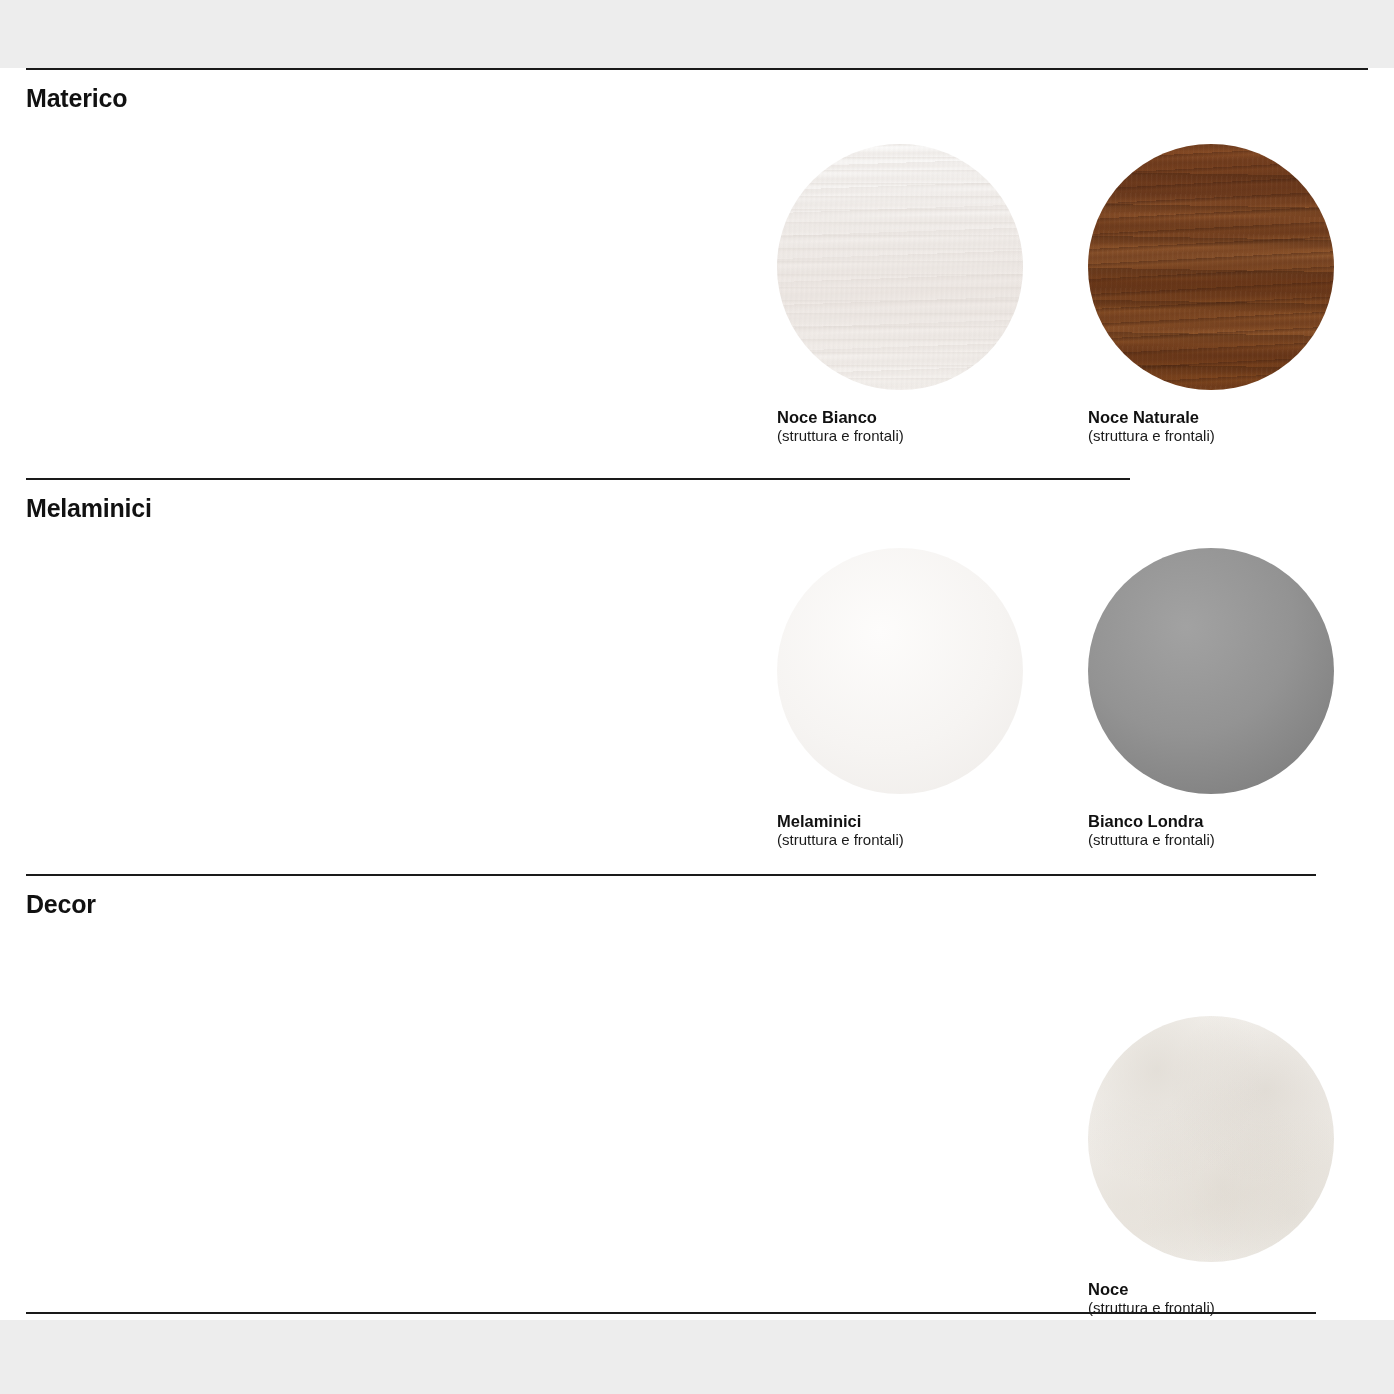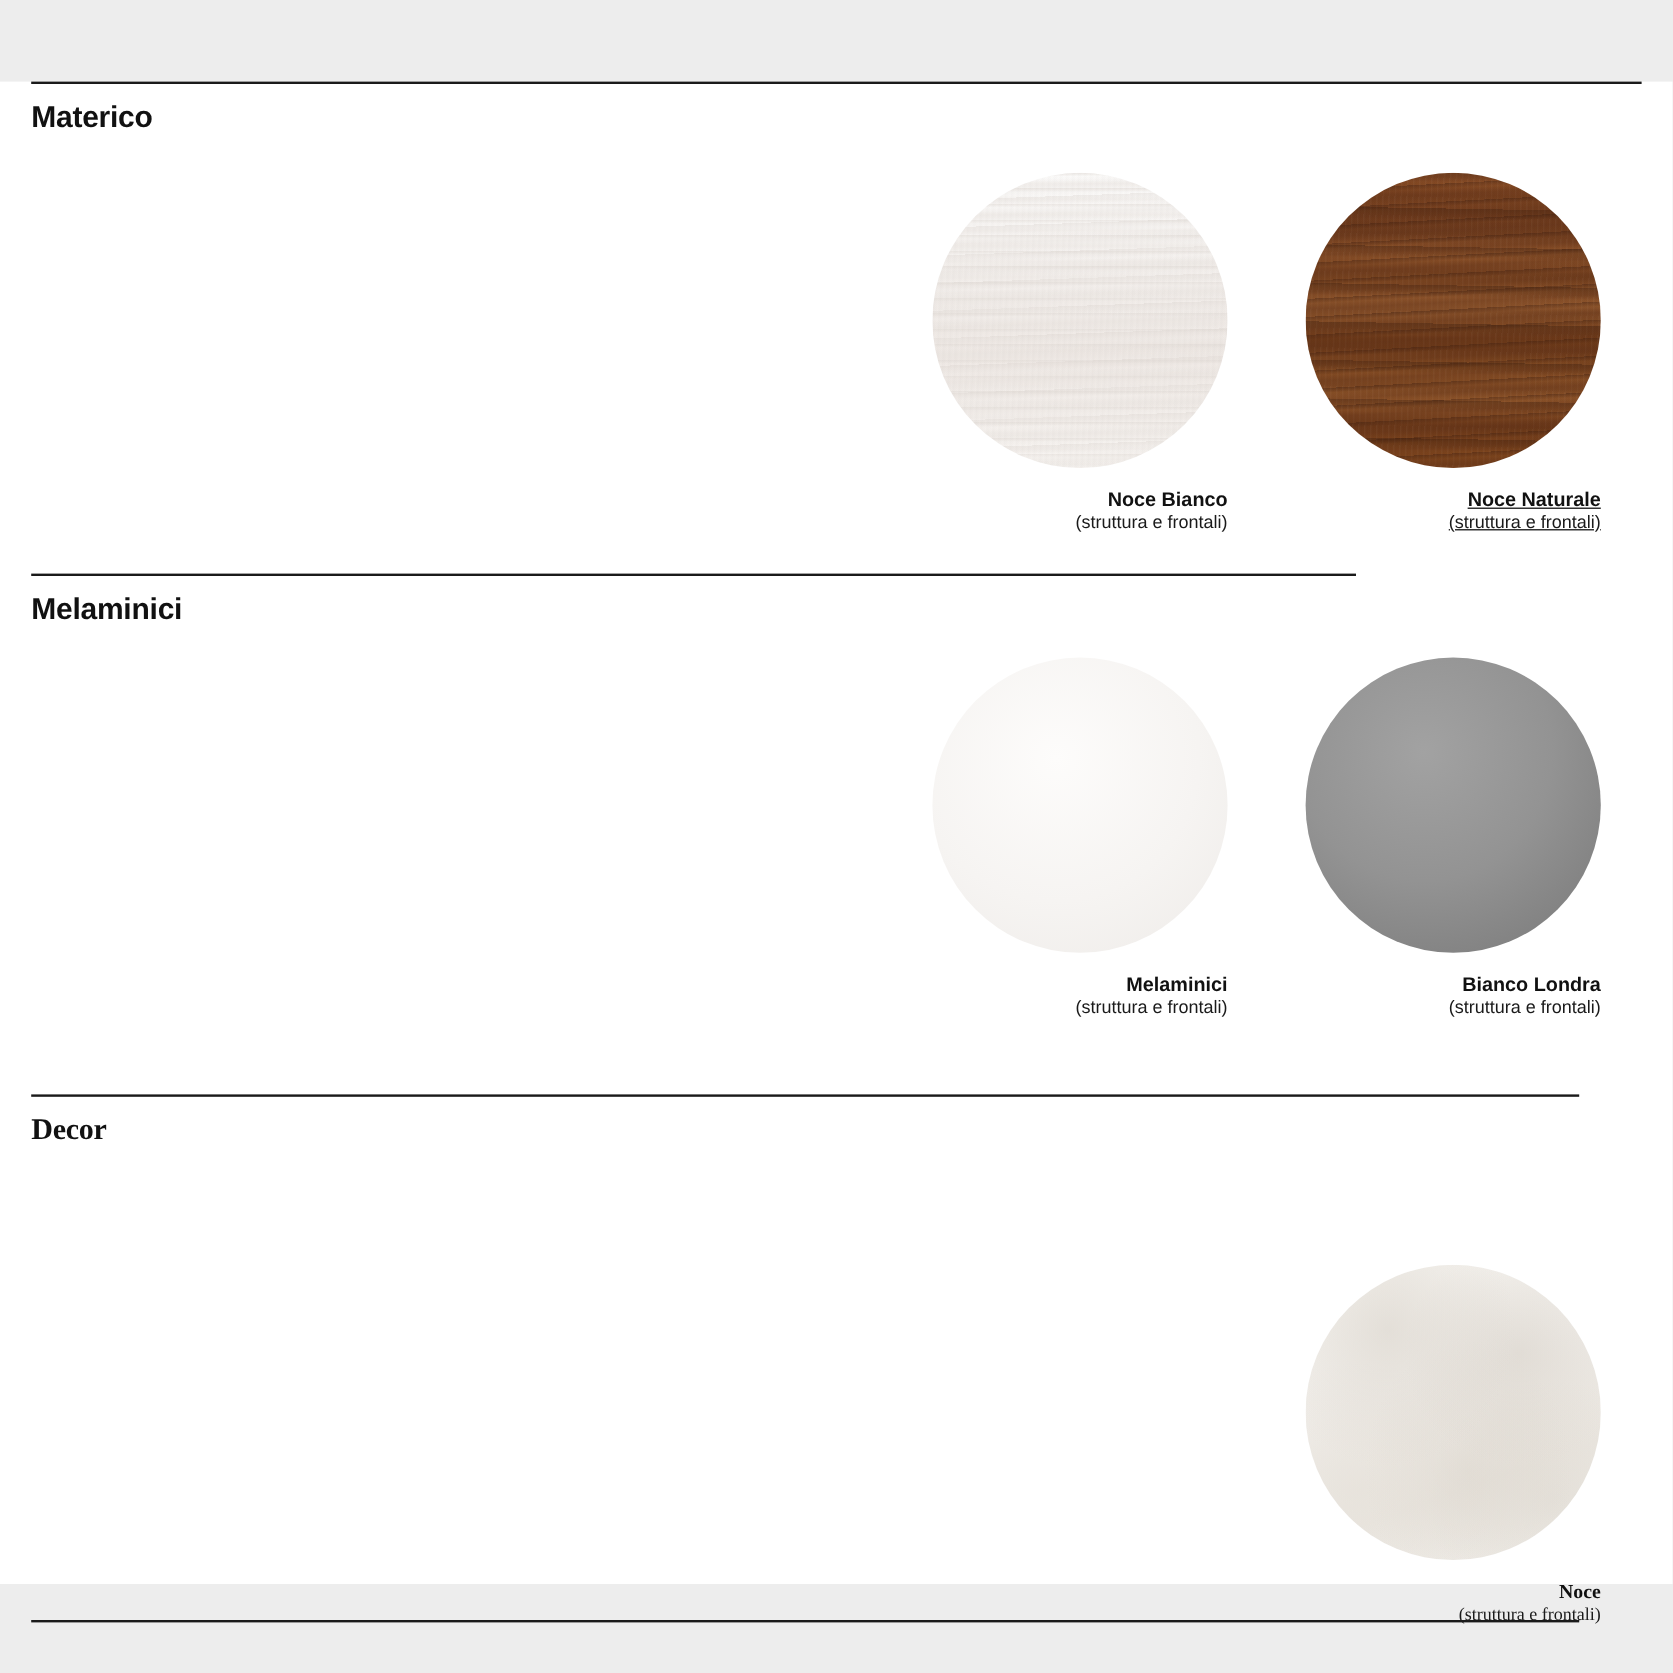--- a/index.html
+++ b/index.html
@@ -49,21 +49,21 @@
   .swatch-row {
     position: absolute;
     left: 0;
     top: 0;
     width: 1394px;
     height: 100%;
   }
   .swatch {
     position: absolute;
     width: 246px;
-    text-align: right;
+    text-align: left;
   }
   .disc {
     width: 246px;
     height: 246px;
     border-radius: 50%;
     position: relative;
     overflow: hidden;
   }
   .swatch-name {
     margin-top: 17px;
@@ -148,21 +148,21 @@
       <div class="swatch-row">
 
         <div class="swatch" style="left:777px;top:76px;">
           <div class="disc tex-noce-bianco">
             <div class="grain"></div>
           </div>
           <div class="swatch-name">Noce Bianco</div>
           <div class="swatch-sub">(struttura e frontali)</div>
         </div>
 
-        <div class="swatch" style="left:1088px;top:76px;text-decoration:underline;">
+        <div class="swatch" style="left:1088px;top:76px;">
           <div class="disc tex-noce-naturale">
             <div class="grain"></div>
           </div>
           <div class="swatch-name">Noce Naturale</div>
           <div class="swatch-sub">(struttura e frontali)</div>
         </div>
 
       </div>
     </div>
 
@@ -179,21 +179,21 @@
 
         <div class="swatch" style="left:1088px;top:70px;">
           <div class="disc tex-grigio"></div>
           <div class="swatch-name">Bianco Londra</div>
           <div class="swatch-sub">(struttura e frontali)</div>
         </div>
 
       </div>
     </div>
 
-    <div class="section" style="position:absolute;left:0;top:844px;width:1342px;height:440px;font-family:Liberation Serif, serif;">
+    <div class="section" style="position:absolute;left:0;top:806px;width:1342px;height:440px;">
       <div class="section-rule"></div>
       <div class="section-title">Decor</div>
       <div class="swatch-row">
 
         <div class="swatch" style="left:1088px;top:142px;">
           <div class="disc tex-calce"></div>
           <div class="swatch-name">Noce</div>
           <div class="swatch-sub">(struttura e frontali)</div>
         </div>
 

